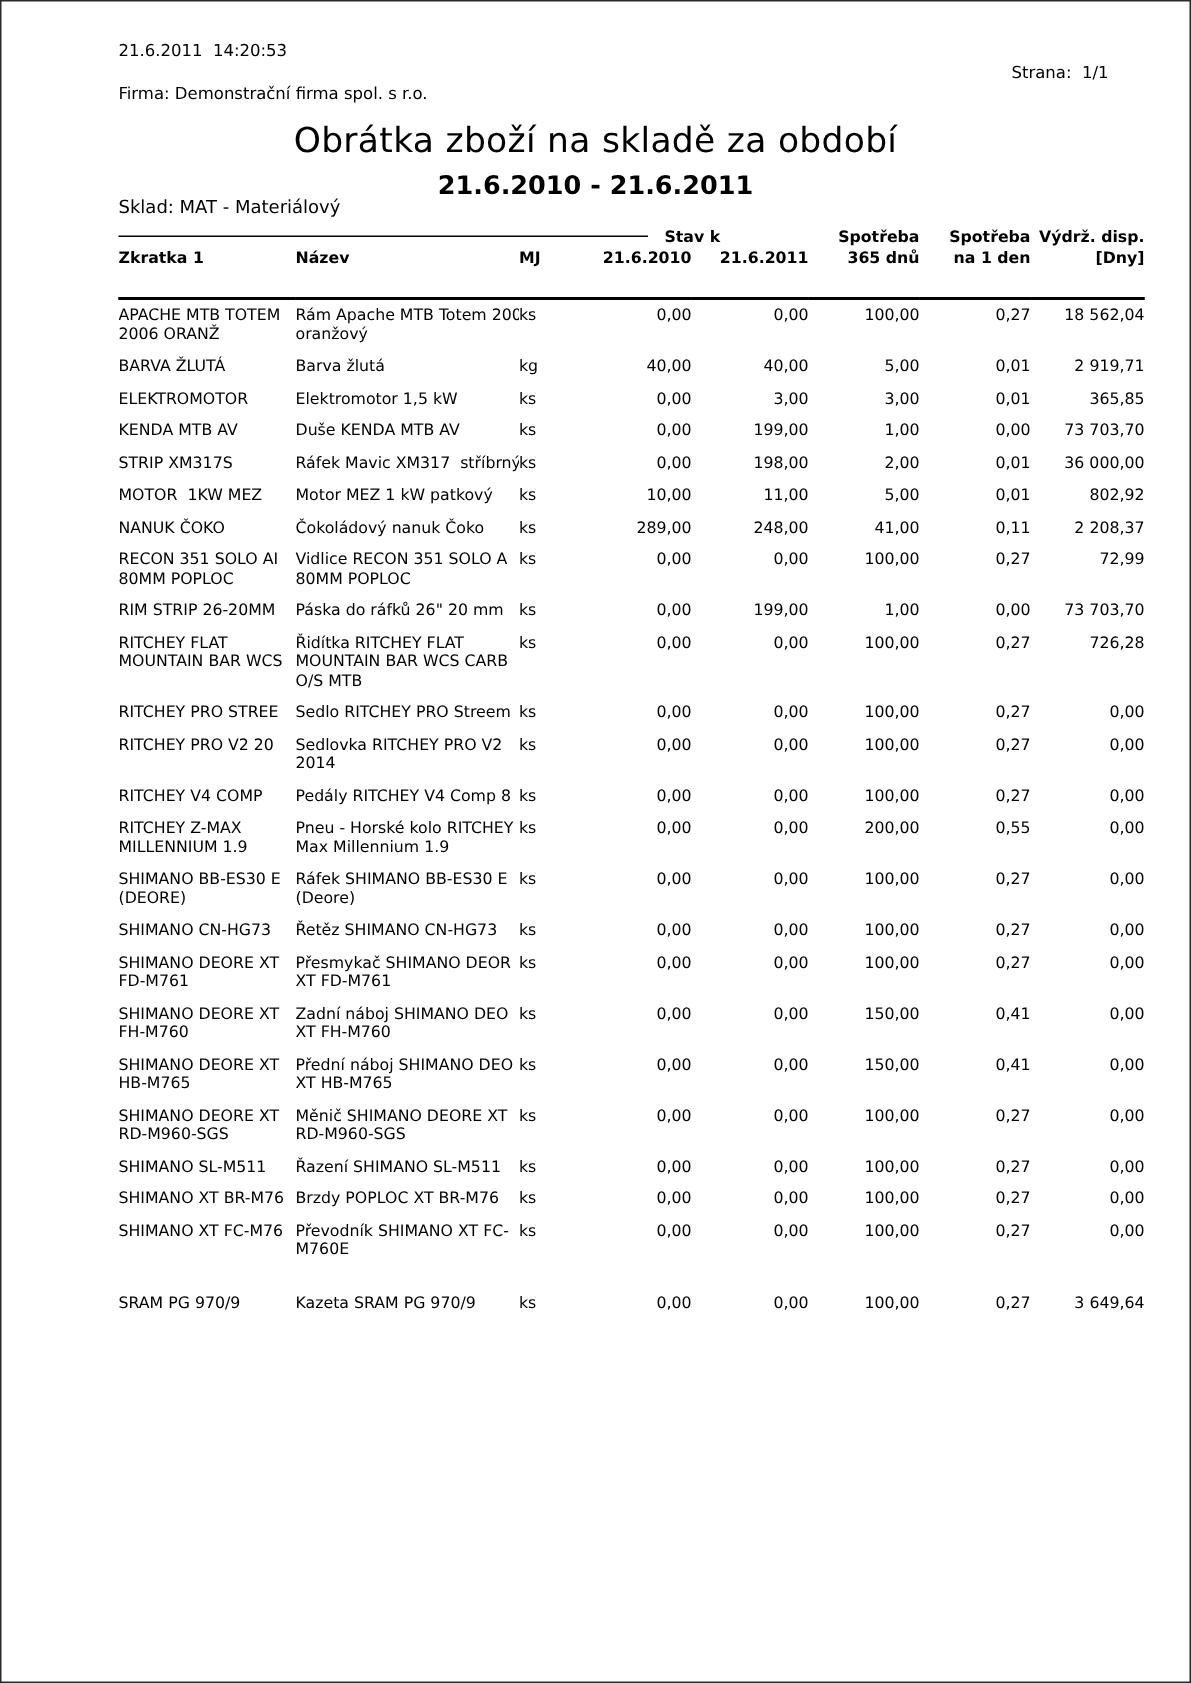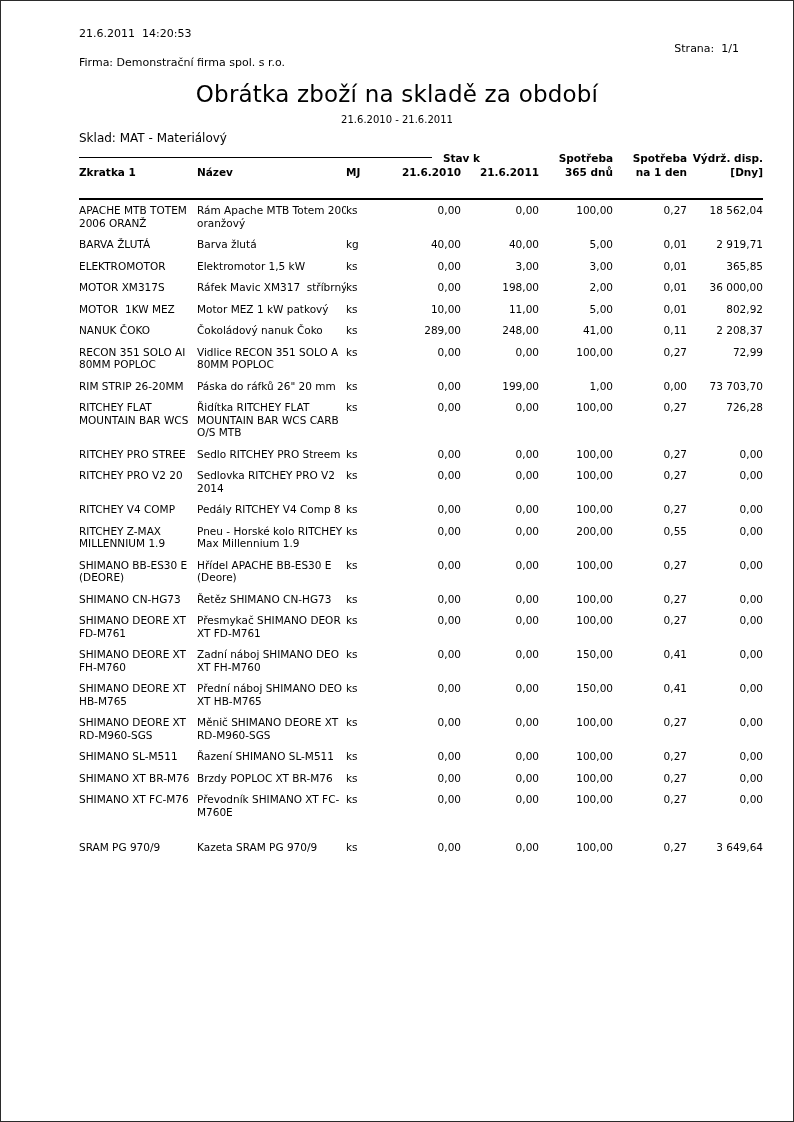--- a/index.html
+++ b/index.html
@@ -16,21 +16,21 @@
   .meta-line{position:absolute;left:78px;font-size:11px;line-height:13px;white-space:pre;}
   .meta-datetime{top:26px;}
   .meta-firm{top:55px;}
   .meta-page{position:absolute;top:41px;right:54px;font-size:11px;white-space:pre;}
   .report-title{
     position:absolute;top:80px;left:0;width:100%;
     text-align:center;font-size:23px;font-weight:normal;letter-spacing:0.2px;
   }
   .report-subtitle{
     position:absolute;top:113px;left:0;width:100%;
-    text-align:center;font-size:10px;font-weight:normal;
+    text-align:center;font-size:17px;font-weight:bold;
   }
   .warehouse-line{
     position:absolute;top:130px;left:78px;
     font-size:12px;font-weight:normal;white-space:pre;
   }
   .thin-rule{
     position:absolute;left:78px;top:156px;width:353px;height:1px;background:#000;
   }
   table.report{
     position:absolute;left:78px;top:150px;width:684px;
@@ -126,21 +126,31 @@
           <td class="left">ELEKTROMOTOR</td>
           <td class="left">Elektromotor 1,5 kW</td>
           <td class="left">ks</td>
           <td class="right">0,00</td>
           <td class="right">3,00</td>
           <td class="right">3,00</td>
           <td class="right">0,01</td>
           <td class="right">365,85</td>
         </tr>
         <tr>
-          <td class="left">MOTOR XM317S</td>
+          <td class="left">KENDA MTB AV</td>
+          <td class="left">Duše KENDA MTB AV</td>
+          <td class="left">ks</td>
+          <td class="right">0,00</td>
+          <td class="right">199,00</td>
+          <td class="right">1,00</td>
+          <td class="right">0,00</td>
+          <td class="right">73 703,70</td>
+        </tr>
+        <tr>
+          <td class="left">STRIP XM317S</td>
           <td class="left">Ráfek Mavic XM317  stříbrný</td>
           <td class="left">ks</td>
           <td class="right">0,00</td>
           <td class="right">198,00</td>
           <td class="right">2,00</td>
           <td class="right">0,01</td>
           <td class="right">36 000,00</td>
         </tr>
         <tr>
           <td class="left">MOTOR  1KW MEZ</td>
@@ -236,21 +246,21 @@
           <td class="left">ks</td>
           <td class="right">0,00</td>
           <td class="right">0,00</td>
           <td class="right">200,00</td>
           <td class="right">0,55</td>
           <td class="right">0,00</td>
         </tr>
         <tr>
           <td class="left">SHIMANO BB-ES30 E
 (DEORE)</td>
-          <td class="left">Hřídel APACHE BB-ES30 E
+          <td class="left">Ráfek SHIMANO BB-ES30 E
 (Deore)</td>
           <td class="left">ks</td>
           <td class="right">0,00</td>
           <td class="right">0,00</td>
           <td class="right">100,00</td>
           <td class="right">0,27</td>
           <td class="right">0,00</td>
         </tr>
         <tr>
           <td class="left">SHIMANO CN-HG73</td>

